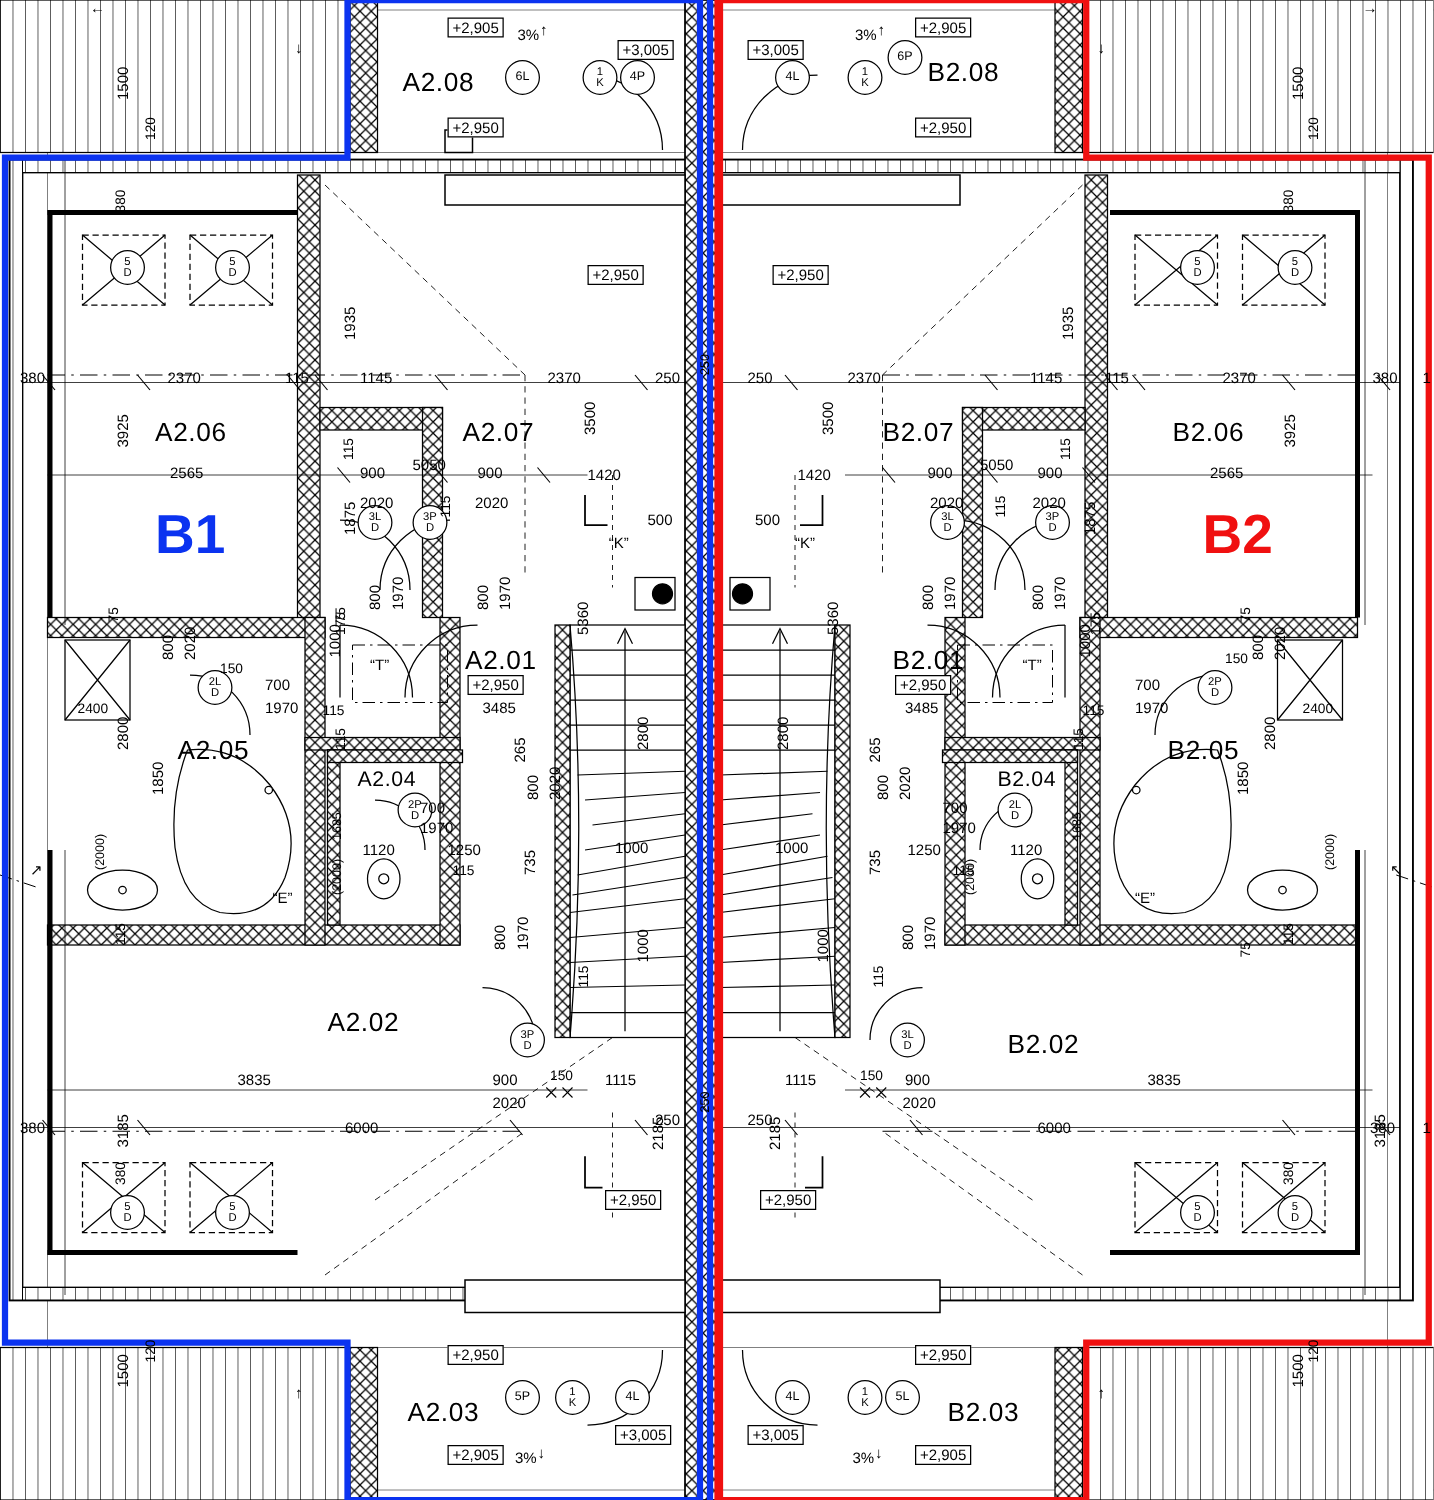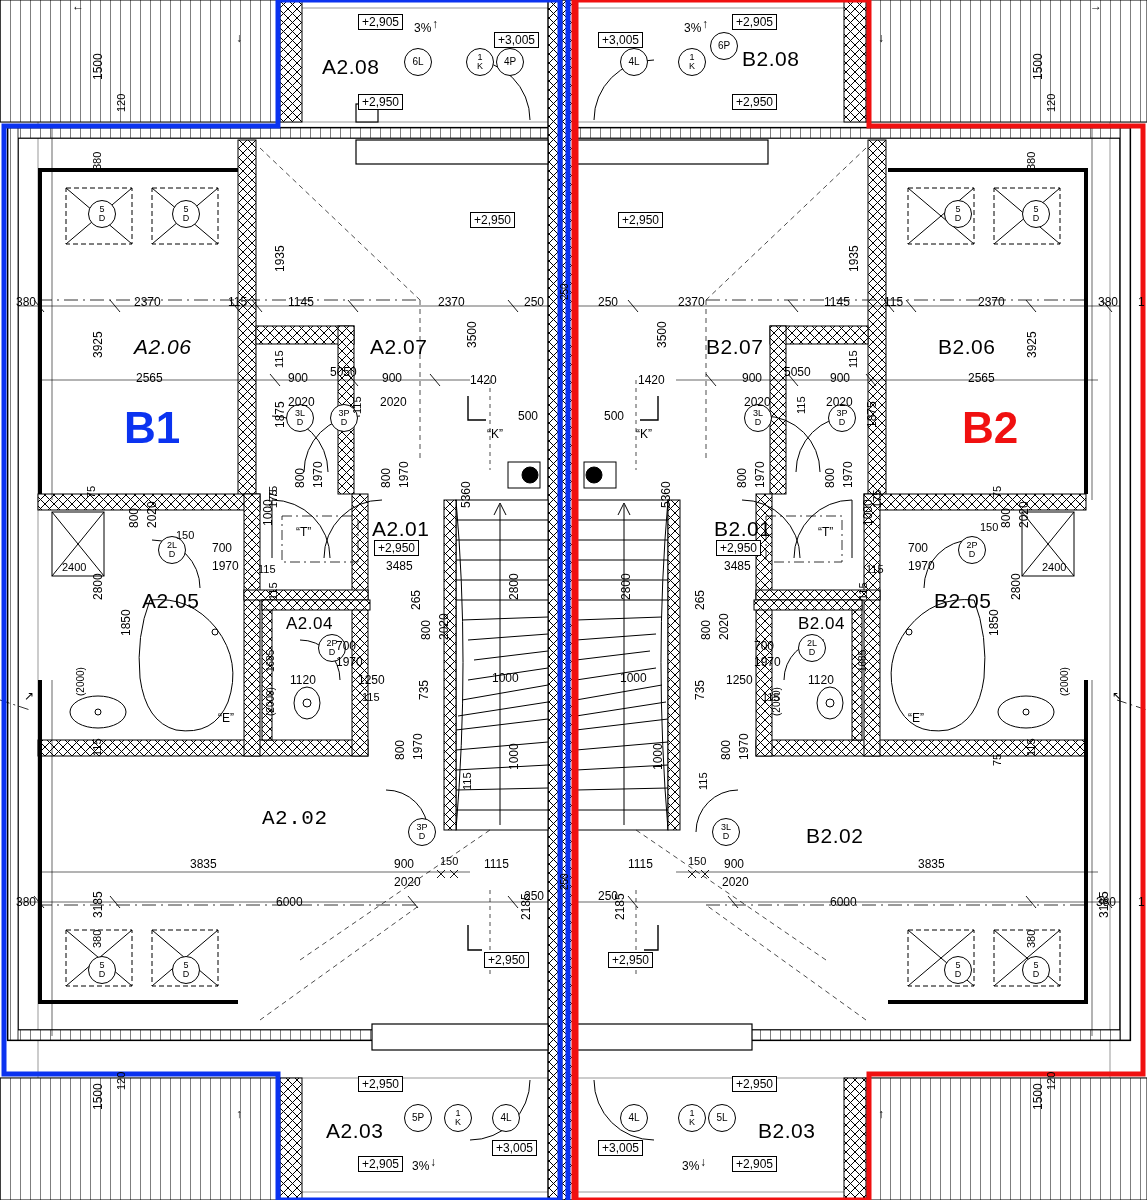--- a/index.html
+++ b/index.html
@@ -422,26 +422,26 @@
       <path d="M869,0 L869,126 L1143,126 L1143,1074 L869,1074 L869,1200 L576,1200 L576,0 Z" stroke="#f01010" stroke-width="5"></path>
       <line x1="568" y1="0" x2="568" y2="1200" stroke="#0b33f0" stroke-width="5"></line>
       <line x1="574" y1="0" x2="574" y2="1200" stroke="#f01010" stroke-width="5"></line>
     </g>
   </svg>
 
   <div class="lbl unit-b1" style="left:124px; top:406px;">B1</div>
   <div class="lbl unit-b2" style="left:962px; top:406px;">B2</div>
 
   <div class="lbl room" style="left:322px; top:56px;">A2.08</div>
-  <div class="lbl room" style="left:134px; top:336px;font-style:italic;">A2.06</div>
+  <div class="lbl room" style="left:124px; top:336px;">A2.06</div>
   <div class="lbl room" style="left:370px; top:336px;">A2.07</div>
   <div class="lbl room" style="left:372px; top:518px;">A2.01</div>
   <div class="lbl room" style="left:142px; top:590px;">A2.05</div>
   <div class="lbl room" style="left:286px; top:615px; font-size:17px;">A2.04</div>
-  <div class="lbl room" style="left:262px; top:808px;font-family:Liberation Mono, monospace;">A2.02</div>
+  <div class="lbl room" style="left:262px; top:808px;">A2.02</div>
   <div class="lbl room" style="left:326px; top:1120px;">A2.03</div>
 
   <div class="lbl room" style="left:742px; top:48px;">B2.08</div>
   <div class="lbl room" style="left:938px; top:336px;">B2.06</div>
   <div class="lbl room" style="left:706px; top:336px;">B2.07</div>
   <div class="lbl room" style="left:714px; top:518px;">B2.01</div>
   <div class="lbl room" style="left:934px; top:590px;">B2.05</div>
   <div class="lbl room" style="left:798px; top:615px; font-size:17px;">B2.04</div>
   <div class="lbl room" style="left:806px; top:825px;">B2.02</div>
   <div class="lbl room" style="left:758px; top:1120px;">B2.03</div>

